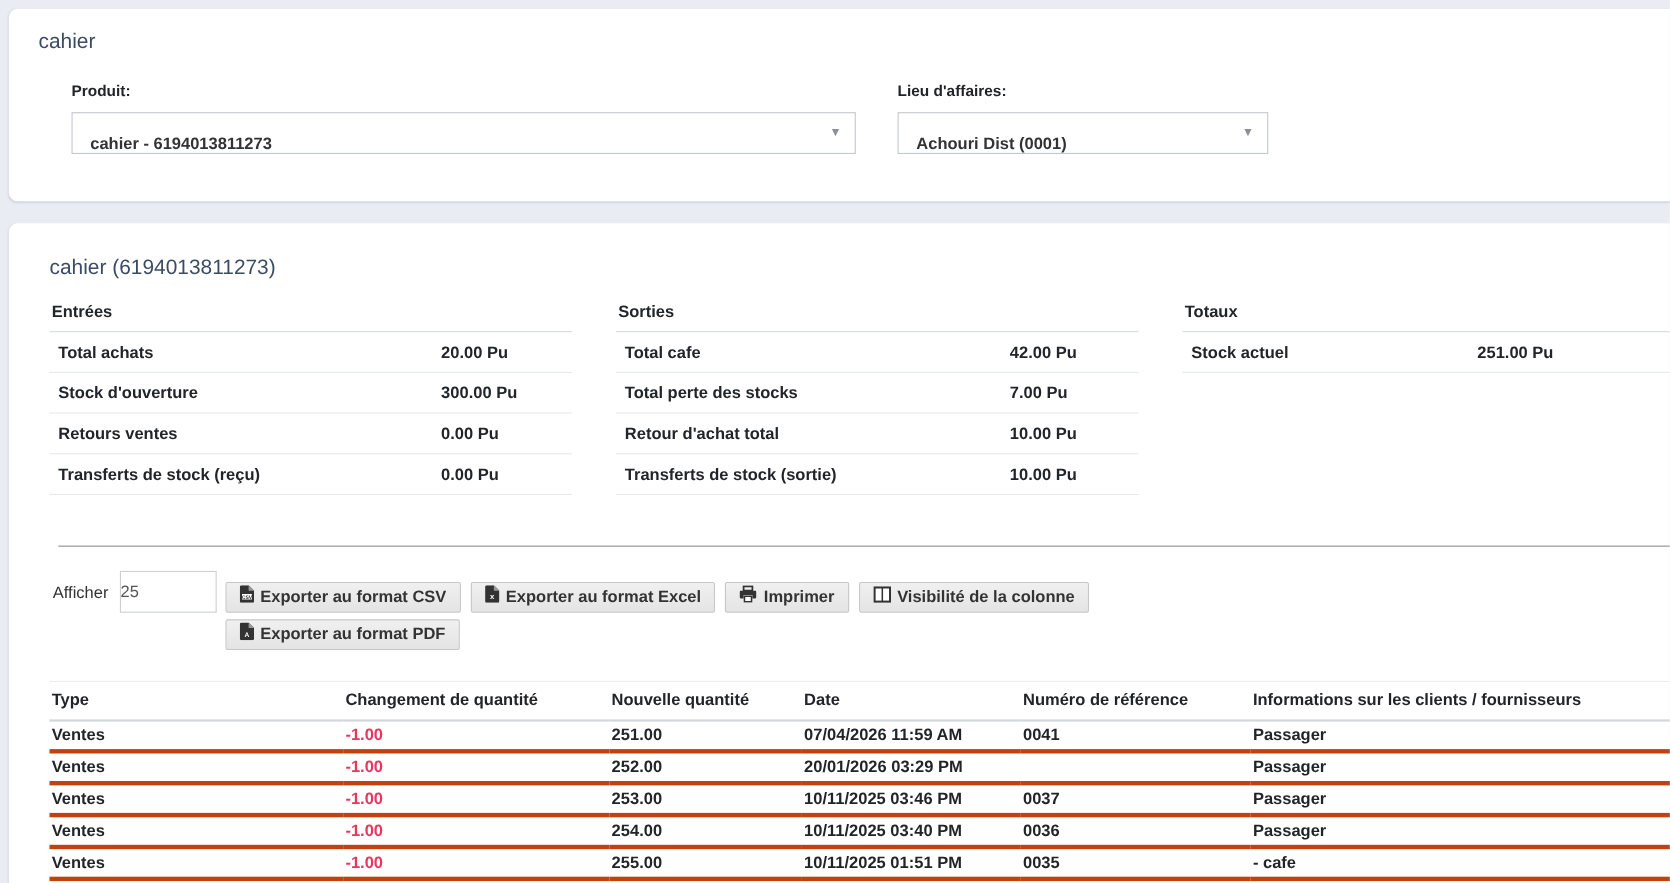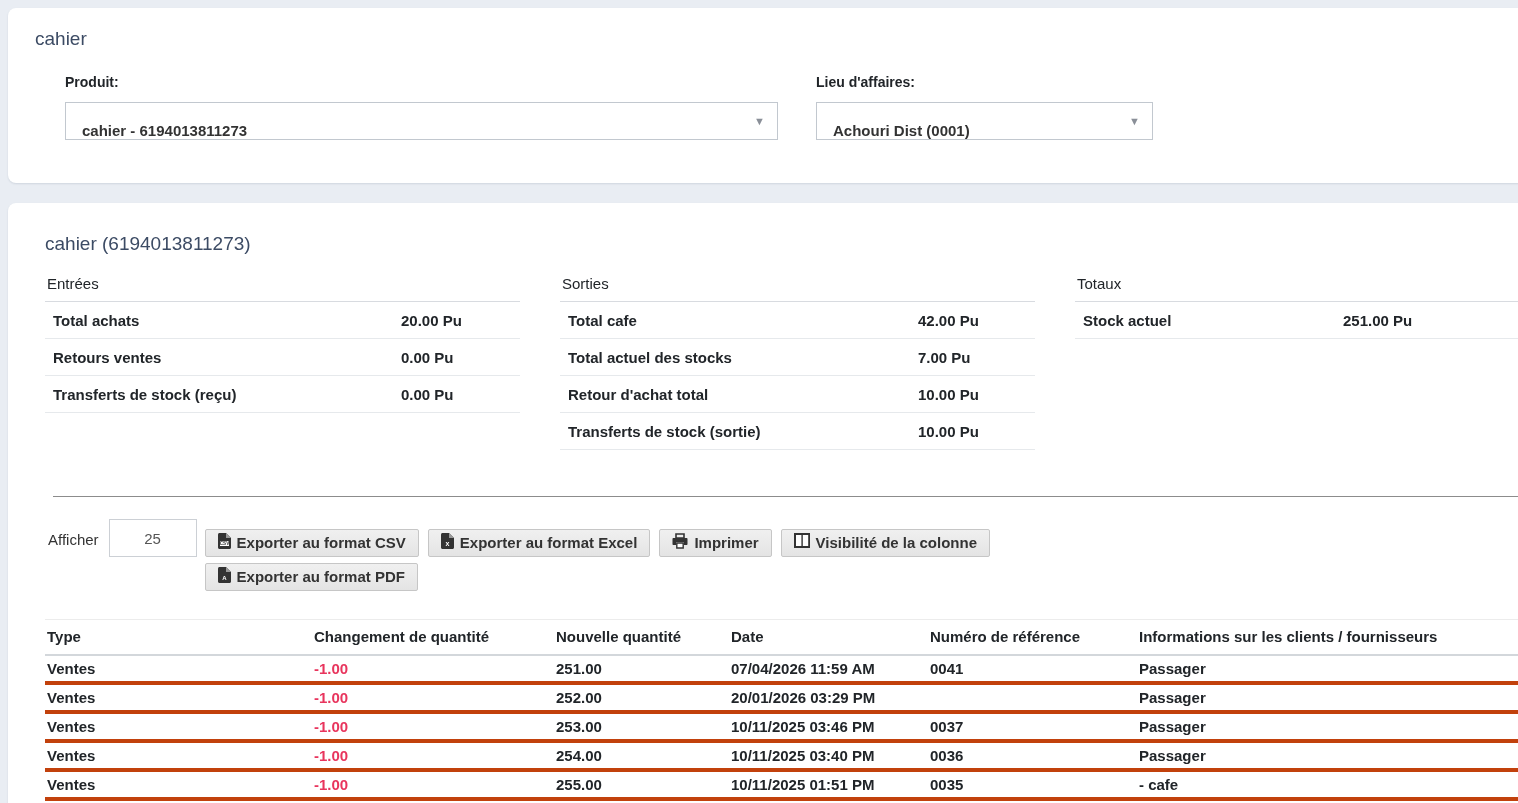--- a/index.html
+++ b/index.html
@@ -41,42 +41,42 @@
     position:absolute; right:12px; top:50%; transform:translateY(-50%);
     color:#8a8f98; font-size:11px;
   }
 
   .detail-title { color:#3c4b64; font-size:19px; font-weight:400; margin-bottom:16px; }
 
   .summary-wrap { display:flex; }
   .summary-col { width:475px; margin-right:40px; }
   .summary-col.last { width:478px; margin-right:0; }
   .summary-head {
-    font-weight:normal; padding:4px 0 9px 2px;
+    font-weight:bold; padding:4px 0 9px 2px;
     border-bottom:1px solid #d8dbe0;
   }
   .summary-row {
     position:relative; height:37px;
     border-bottom:1px solid #e6e9ec;
     display:flex; align-items:center;
     font-weight:bold;
   }
   .summary-row .lbl { padding-left:8px; }
   .summary-row .val { position:absolute; left:356px; }
   .summary-col.mid .val { left:358px; }
   .summary-col.last .val { left:268px; }
 
   .divider { border:none; border-top:1px solid #8c8c8c; margin:46px 0 0 8px; width:1465px; }
 
   .controls { display:flex; align-items:flex-start; margin-top:22px; }
   .show-label { color:#333; padding-top:12px; margin-left:3px; }
   .length-select {
     width:88px; height:38px; margin-left:10px;
     border:1px solid #ccd0d5; background:#fff;
-    display:flex; align-items:center; justify-content:center;
+    display:flex; align-items:center; 
     color:#555; cursor:pointer;
   }
   .dt-buttons { display:flex; flex-wrap:wrap; width:866px; margin-left:8px; padding-top:10px; }
   .dt-btn {
     background:linear-gradient(#f0f0f0,#e4e4e4);
     border:1px solid #c6c6c6;
     border-radius:2px;
     font-weight:bold; font-size:15px; color:#333;
     padding:3px 12px 5px 12px;
     margin:0 9px 6px 0;
@@ -138,37 +138,41 @@
 
   <div class="summary-wrap">
 
     <div class="summary-col">
       <div class="summary-head">Entrées</div>
       <div class="summary-row">
         <span class="lbl">Total achats</span>
         <span class="val">20.00 Pu</span>
       </div>
       <div class="summary-row">
+        <span class="lbl">Stock d'ouverture</span>
+        <span class="val">300.00 Pu</span>
+      </div>
+      <div class="summary-row">
         <span class="lbl">Retours ventes</span>
         <span class="val">0.00 Pu</span>
       </div>
       <div class="summary-row">
         <span class="lbl">Transferts de stock (reçu)</span>
         <span class="val">0.00 Pu</span>
       </div>
     </div>
 
     <div class="summary-col mid">
       <div class="summary-head">Sorties</div>
       <div class="summary-row">
         <span class="lbl">Total cafe</span>
         <span class="val">42.00 Pu</span>
       </div>
       <div class="summary-row">
-        <span class="lbl">Total actuel des stocks</span>
+        <span class="lbl">Total perte des stocks</span>
         <span class="val">7.00 Pu</span>
       </div>
       <div class="summary-row">
         <span class="lbl">Retour d'achat total</span>
         <span class="val">10.00 Pu</span>
       </div>
       <div class="summary-row">
         <span class="lbl">Transferts de stock (sortie)</span>
         <span class="val">10.00 Pu</span>
       </div>

